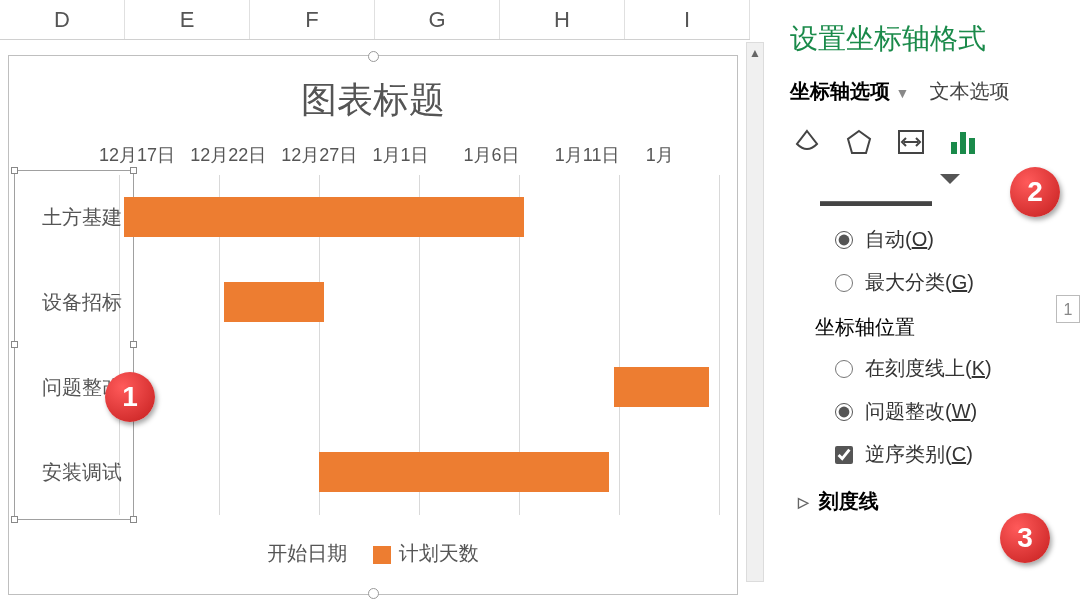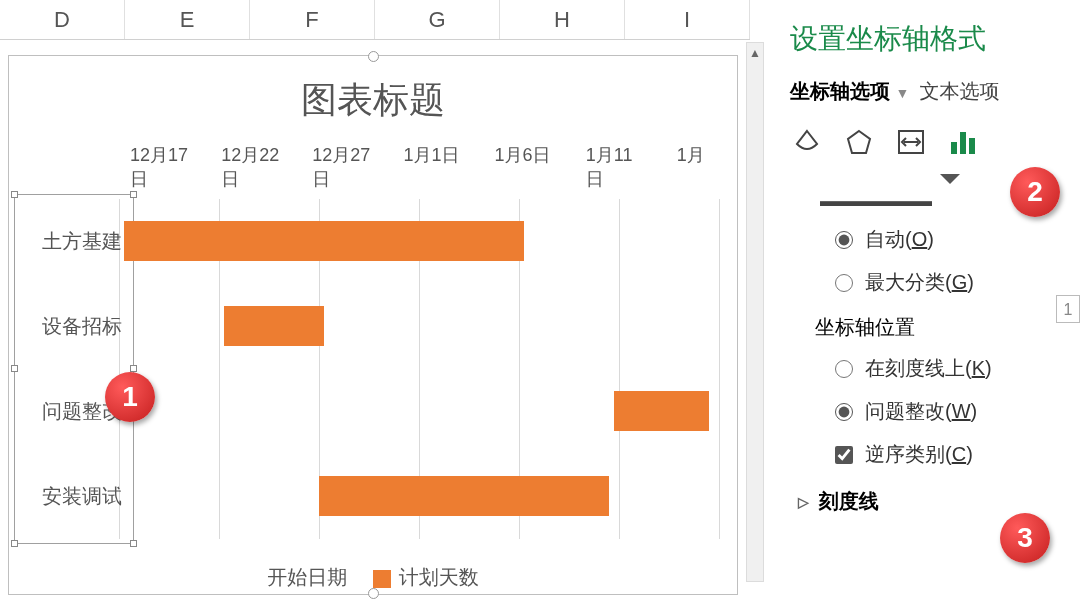--- a/index.html
+++ b/index.html
@@ -10,21 +10,21 @@
 .col-headers div { flex: 1; text-align: center; font-size: 22px; color: #555; line-height: 40px; border-right: 1px solid #e0e0e0; }
 
 
 .chart-wrap { position: absolute; top: 55px; left: 8px; width: 730px; height: 540px; border: 1px solid #bfbfbf; }
 .chart-wrap::before, .chart-wrap::after { content: ""; position: absolute; width: 9px; height: 9px; background: #fff; border: 1px solid #999; border-radius: 50%; }
 .chart-wrap::before { top: -5px; left: 50%; margin-left: -5px; }
 .chart-wrap::after { bottom: -5px; left: 50%; margin-left: -5px; }
 
 .chart-title { text-align: center; font-size: 36px; color: #555; padding: 20px 0 10px; }
 .axis-labels { display: flex; padding: 8px 0 8px 90px; font-size: 18px; color: #555; }
-.axis-labels div { flex: 1; text-align: left; margin-left: 31px; }
+.axis-labels div { flex: 1; text-align: left; }
 
 .plot { position: relative; height: 340px; margin-left: 15px; }
 .y-select { position: absolute; left: -10px; top: -5px; width: 120px; height: 350px; border: 1px solid #a0a0a0; }
 .y-select .h { position: absolute; width: 7px; height: 7px; background: #fff; border: 1px solid #888; }
 .y-select .h1 { top: -4px; left: -4px; } .y-select .h2 { top: -4px; right: -4px; }
 .y-select .h3 { bottom: -4px; left: -4px; } .y-select .h4 { bottom: -4px; right: -4px; }
 .y-select .h5 { top: 50%; left: -4px; margin-top: -4px; } .y-select .h6 { top: 50%; right: -4px; margin-top: -4px; }
 
 .row { position: relative; height: 85px; display: flex; align-items: center; }
 .cat { width: 100px; font-size: 20px; color: #555; text-align: right; padding-right: 2px; }
@@ -35,21 +35,21 @@
 .legend { text-align: center; padding-top: 25px; font-size: 20px; color: #555; }
 .legend .sw { display: inline-block; width: 18px; height: 18px; background: #ed7d31; vertical-align: middle; margin: 0 8px 0 20px; }
 
 
 .scrollbar { position: absolute; top: 42px; left: 746px; width: 18px; height: 540px; background: #f0f0f0; border: 1px solid #dcdcdc; }
 .scrollbar .arrow { width: 100%; height: 20px; text-align: center; font-size: 12px; line-height: 20px; color: #666; }
 
 
 .panel { position: absolute; top: 0; right: 0; width: 300px; height: 532px; padding: 20px 7px 0 10px; background: #fff; }
 .panel h2 { font-size: 28px; color: #1a8a4a; font-weight: normal; margin-bottom: 20px; }
-.tabs { display: flex; align-items: center; gap: 10px; margin-bottom: 20px; }
+.tabs { display: flex; align-items: center; gap: 20px; margin-bottom: 20px; }
 .tab-main { font-size: 20px; font-weight: bold; }
 .tab-dd { color: #888; font-size: 14px; }
 .tab-sec { font-size: 20px; color: #444; }
 
 .icon-row { display: flex; gap: 18px; margin-bottom: 10px; align-items: center; position: relative; }
 .icon-box { width: 34px; height: 34px; display: flex; align-items: center; justify-content: center; }
 .tri-down { width: 0; height: 0; border-left: 10px solid transparent; border-right: 10px solid transparent; border-top: 10px solid #555; margin: 15px auto 0 150px; }
 
 .sep-text { font-size: 16px; color: #444; padding: 8px 0 8px 30px; white-space: nowrap; overflow: hidden; }
 .opt { display: flex; align-items: center; padding: 8px 0 8px 45px; font-size: 20px; color: #333; }

